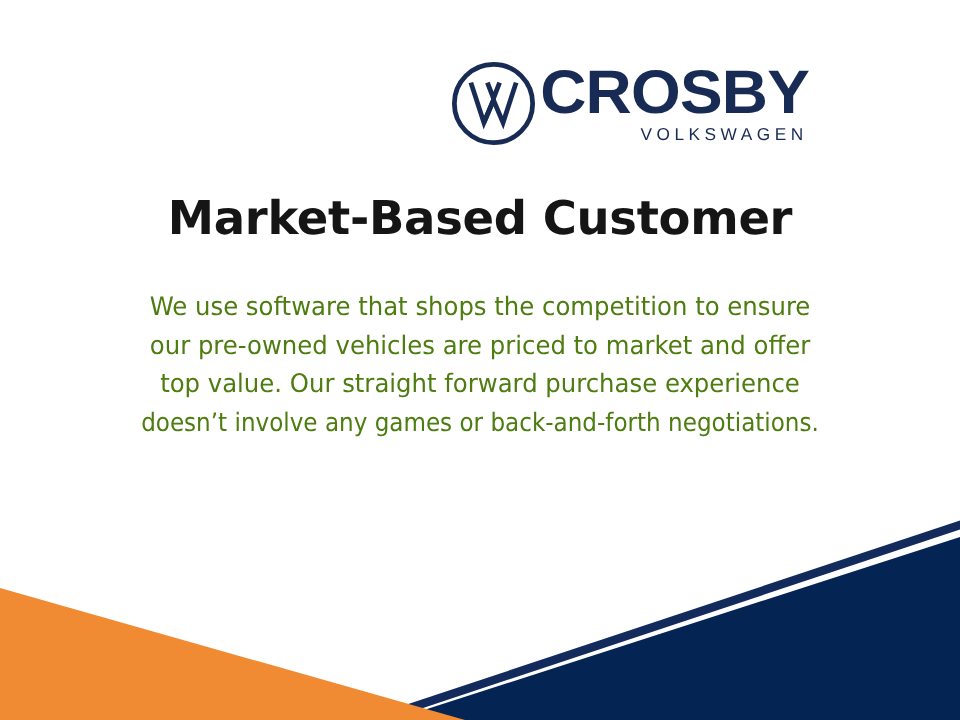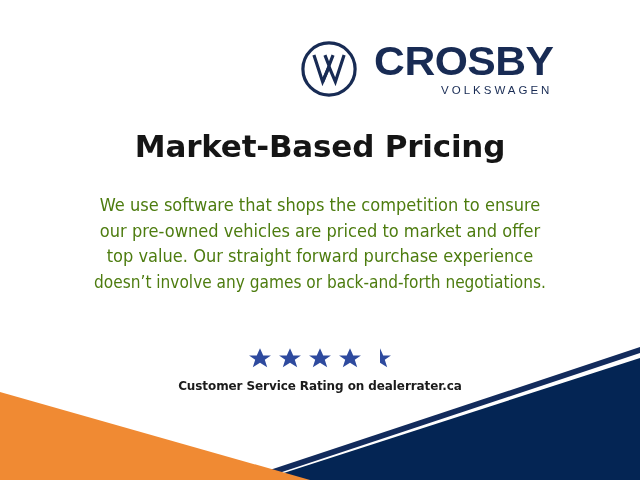--- a/index.html
+++ b/index.html
@@ -36,21 +36,21 @@
     height: 62px;
     display: flex;
     align-items: center;
   }
   #vw-roundel {
     width: 58px;
     height: 58px;
     flex: 0 0 58px;
   }
   #wordmark {
-    margin-left: 23px;
+    margin-left: 9px;
     display: flex;
     flex-direction: column;
     align-items: flex-end;
     justify-content: center;
   }
   #brand-name {
     font-family: "Liberation Sans", sans-serif;
     font-weight: bold;
     font-size: 41px;
     line-height: 0.96;
@@ -161,45 +161,23 @@
         <path d="M 43 26 L 50 44 L 57 26"></path>
       </g>
     </svg>
 
     <div id="wordmark">
       <div id="brand-name">CROSBY</div>
       <div id="brand-sub">VOLKSWAGEN</div>
     </div>
   </div>
 
-  <div id="headline">Market-Based Pricing</div>
+  <div id="headline">Market-Based Customer</div>
 
   <div id="body-copy">
     <span class="line l1">We use software that shops the competition to ensure</span>
     <span class="line l2">our pre-owned vehicles are priced to market and offer</span>
     <span class="line l3">top value. Our straight forward purchase experience</span>
     <span class="line l4">doesn’t involve any games or back-and-forth negotiations.</span>
   </div>
 
-  <div id="rating-block">
-
-    <div id="star-row">
-      <svg width="26" height="25" viewBox="0 0 24 24" aria-hidden="true">
-        <polygon points="12,2.2 15.1,9.0 22.5,9.0 16.6,13.3 18.9,20.4 12,16.1 5.1,20.4 7.4,13.3 1.5,9.0 8.9,9.0" fill="#2E4A9E"></polygon>
-      </svg>
-      <svg width="26" height="25" viewBox="0 0 24 24" aria-hidden="true">
-        <polygon points="12,2.2 15.1,9.0 22.5,9.0 16.6,13.3 18.9,20.4 12,16.1 5.1,20.4 7.4,13.3 1.5,9.0 8.9,9.0" fill="#2E4A9E"></polygon>
-      </svg>
-      <svg width="26" height="25" viewBox="0 0 24 24" aria-hidden="true">
-        <polygon points="12,2.2 15.1,9.0 22.5,9.0 16.6,13.3 18.9,20.4 12,16.1 5.1,20.4 7.4,13.3 1.5,9.0 8.9,9.0" fill="#2E4A9E"></polygon>
-      </svg>
-      <svg width="26" height="25" viewBox="0 0 24 24" aria-hidden="true">
-        <polygon points="12,2.2 15.1,9.0 22.5,9.0 16.6,13.3 18.9,20.4 12,16.1 5.1,20.4 7.4,13.3 1.5,9.0 8.9,9.0" fill="#2E4A9E"></polygon>
-      </svg>
-      <svg width="26" height="25" viewBox="0 0 24 24" aria-hidden="true">
-        <polygon points="12,2.2 15.1,9.0 22.5,9.0 16.6,13.3 18.9,20.4 12,16.1" fill="#2E4A9E"></polygon>
-      </svg>
-    </div>
-
-    <div id="rating-caption">Customer Service Rating on dealerrater.ca</div>
-  </div>
 
 </div>
 
 </body></html>

